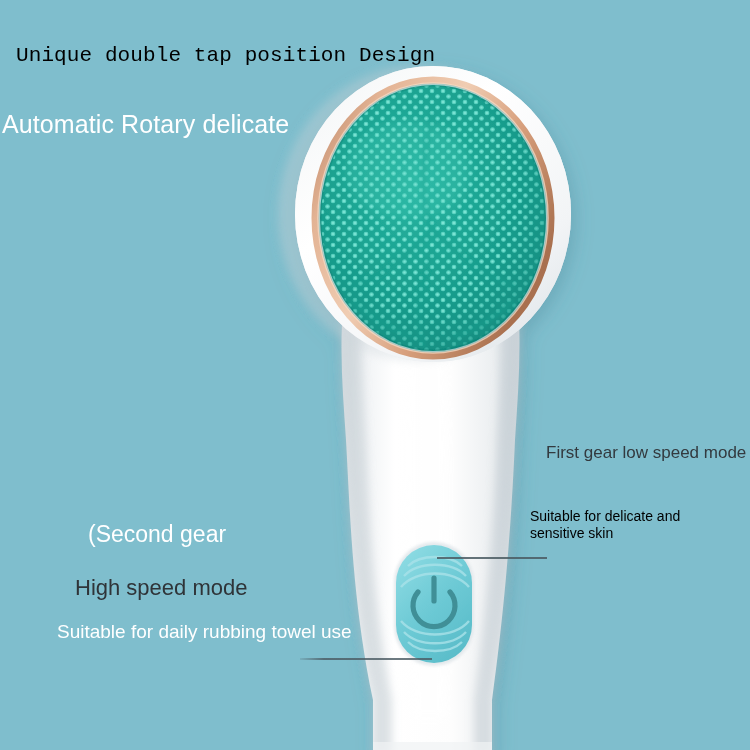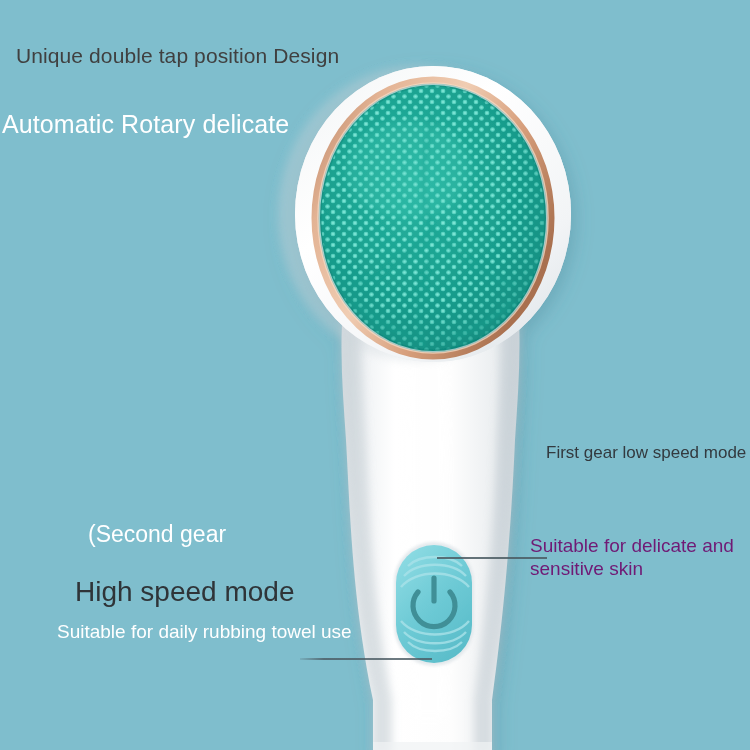--- a/index.html
+++ b/index.html
@@ -34,48 +34,49 @@
 
   
   .label {
     position: absolute;
     white-space: pre;
     line-height: 1.18;
   }
   .lbl-headline-1 {
     left: 16px; top: 44px;
     font-size: 21px;
-    color: #404040;
+    color: #000000;
     letter-spacing: 0.1px;
+    font-family: Liberation Mono, monospace;
   }
   .lbl-headline-2 {
     left: 2px; top: 110px;
     font-size: 25px;
     color: #ffffff;
     letter-spacing: 0.1px;
   }
   .lbl-first-gear {
     left: 546px; top: 443px;
     font-size: 17px;
     color: #333a3f;
   }
   .lbl-delicate {
-    left: 530px; top: 534px;
-    font-size: 19px;
-    color: #701a75;
+    left: 530px; top: 508px;
+    font-size: 14px;
+    color: #000000;
     line-height: 1.23;
   }
   .lbl-second-gear {
     left: 88px; top: 521px;
     font-size: 23px;
     color: #ffffff;
   }
   .lbl-high-speed {
     left: 75px; top: 575px;
-    font-size: 28px;
+    font-size: 22px;
     color: #2f3438;
   }
   .lbl-daily {
     left: 57px; top: 621px;
     font-size: 19px;
     color: #ffffff;
   }
 
   
   .leader {

